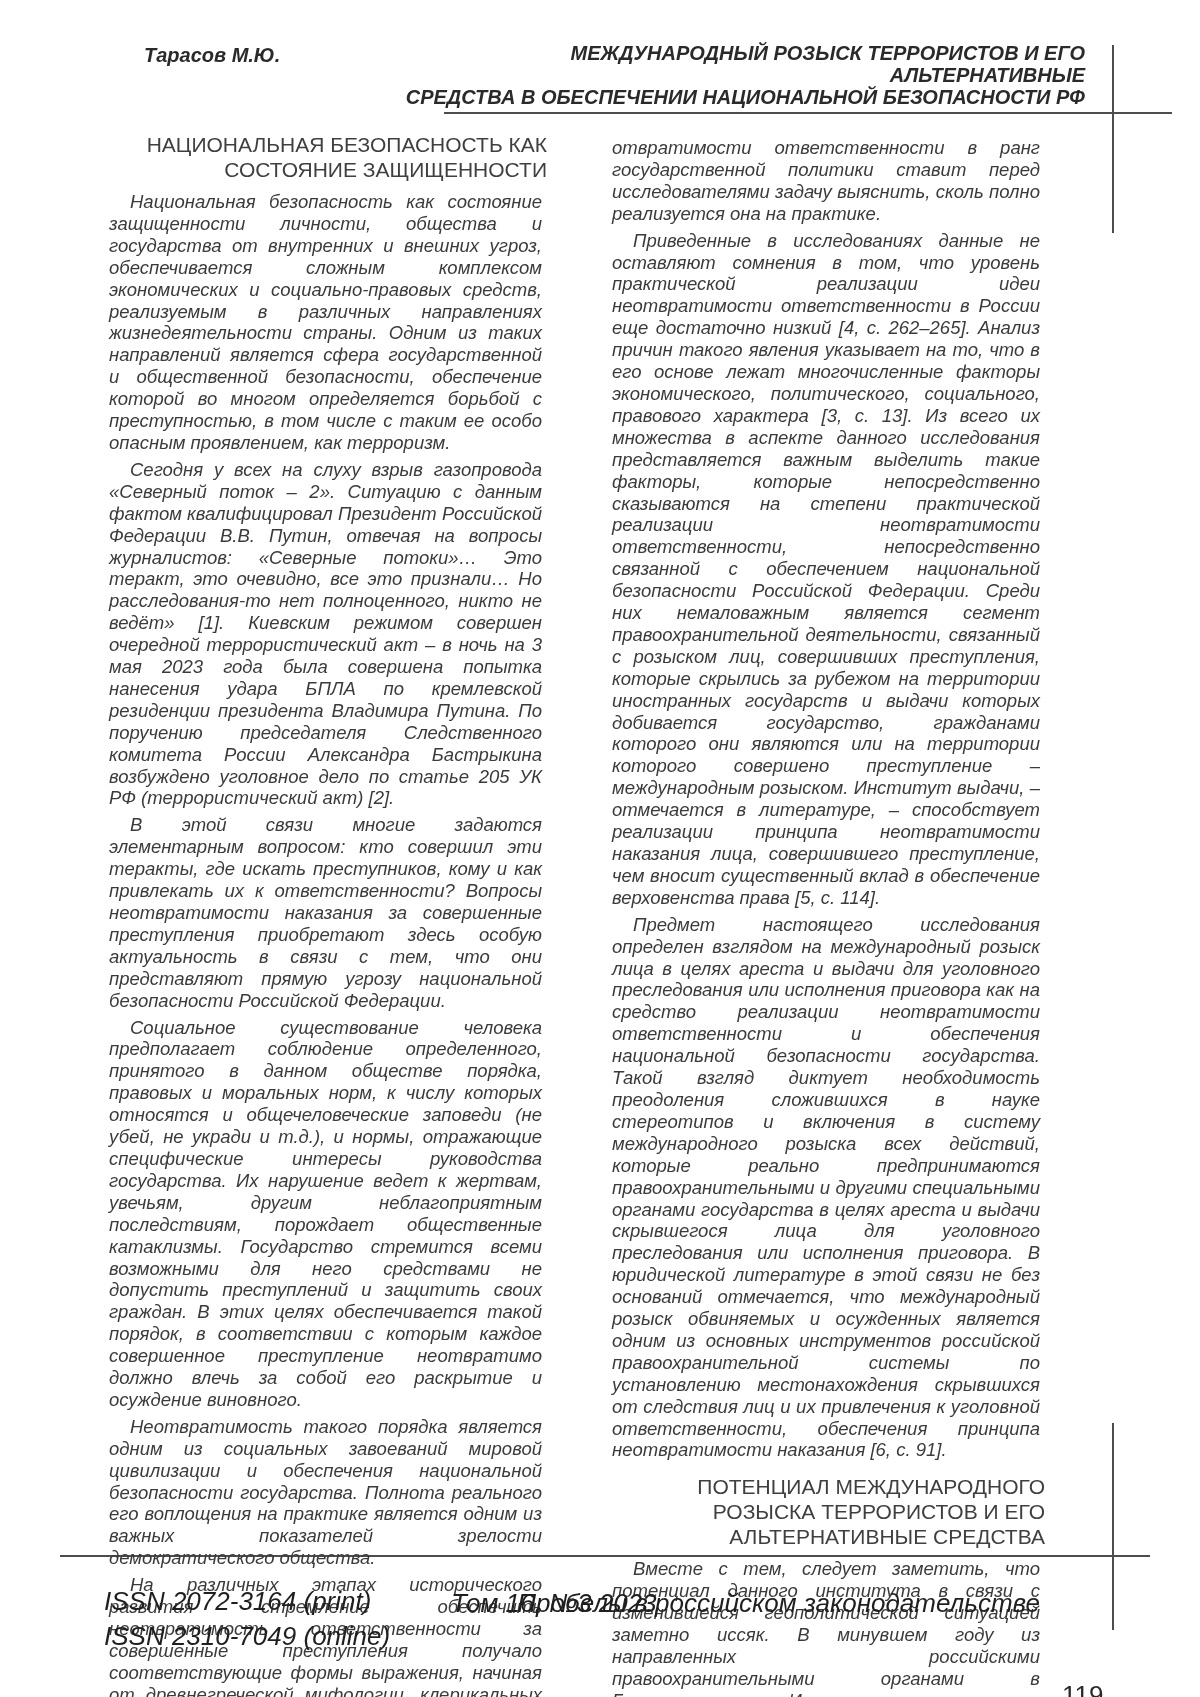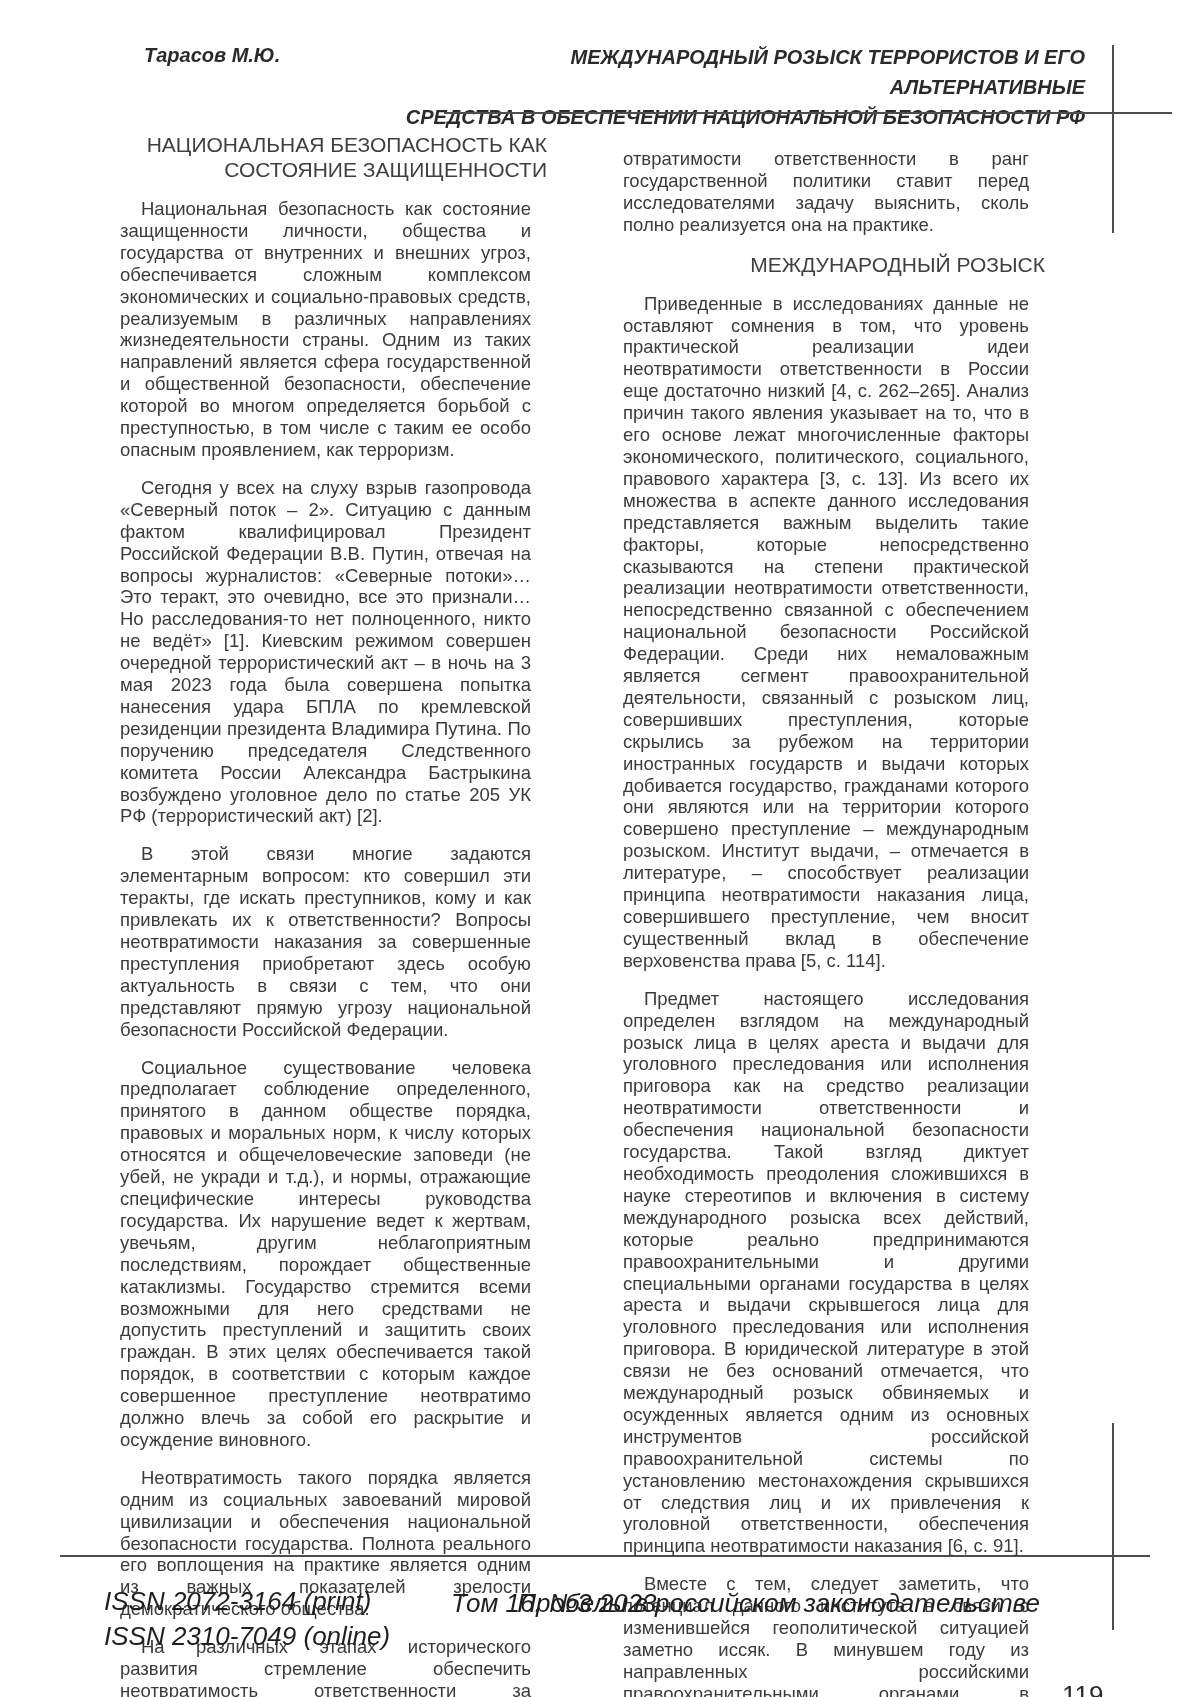--- a/index.html
+++ b/index.html
@@ -30,21 +30,21 @@
   }
   .article-title {
     position: absolute;
     right: 115px;
     top: 42px;
     width: 700px;
     text-align: right;
     font-size: 20px;
     font-weight: bold;
     font-style: italic;
-    line-height: 30px;
+    line-height: 22px;
     color: #2a2a2a;
   }
 
   
   .rule { position: absolute; background: #4d4d4d; }
   .rule-top-h    { left: 444px;  top: 112px;  width: 728px;  height: 2px; }
   .rule-top-v    { left: 1112px; top: 45px;   width: 2px;    height: 188px; }
   .rule-bottom-h { left: 60px;   top: 1555px; width: 1090px; height: 2px; }
   .rule-bottom-v { left: 1112px; top: 1423px; width: 2px;    height: 207px; }
 
@@ -66,22 +66,23 @@
     line-height: 25px;
     font-weight: normal;
     color: #3f3f3f;
     margin: 13px 0 9px 0;
     text-align: right;
     hyphens: none;
   }
   .section-heading.first { margin-top: 0; }
 
   .para {
-    margin: 16px;
+    margin: 5px;
     text-indent: 21px;
+    font-style: italic;
   }
   .para.no-indent { text-indent: 0; }
 
   
   .footer-item {
     position: absolute;
     font-size: 26px;
     font-style: italic;
     color: #1f1f1f;
     white-space: nowrap;
@@ -116,23 +117,23 @@
   <p class="para">Сегодня у всех на слуху взрыв газопровода «Северный поток – 2». Ситуацию с данным фактом квалифицировал Президент Российской Федерации В.В. Путин, отвечая на вопросы журналистов: «Северные потоки»… Это теракт, это очевидно, все это признали… Но расследования-то нет полноценного, никто не ведёт» [1]. Киевским режимом совершен очередной террористический акт – в ночь на 3 мая 2023 года была совершена попытка нанесения удара БПЛА по кремлевской резиденции президента Владимира Путина. По поручению председателя Следственного комитета России Александра Бастрыкина возбуждено уголовное дело по статье 205 УК РФ (террористический акт) [2].</p>
   <p class="para">В этой связи многие задаются элементарным вопросом: кто совершил эти теракты, где искать преступников, кому и как привлекать их к ответственности? Вопросы неотвратимости наказания за совершенные преступления приобретают здесь особую актуальность в связи с тем, что они представляют прямую угрозу национальной безопасности Российской Федерации.</p>
   <p class="para">Социальное существование человека предполагает соблюдение определенного, принятого в данном обществе порядка, правовых и моральных норм, к числу которых относятся и общечеловеческие заповеди (не убей, не укради и т.д.), и нормы, отражающие специфические интересы руководства государства. Их нарушение ведет к жертвам, увечьям, другим неблагоприятным последствиям, порождает общественные катаклизмы. Государство стремится всеми возможными для него средствами не допустить преступлений и защитить своих граждан. В этих целях обеспечивается такой порядок, в соответствии с которым каждое совершенное преступление неотвратимо должно влечь за собой его раскрытие и осуждение виновного.</p>
   <p class="para">Неотвратимость такого порядка является одним из социальных завоеваний мировой цивилизации и обеспечения национальной безопасности государства. Полнота реального его воплощения на практике является одним из важных показателей зрелости демократического общества.</p>
   <p class="para">На различных этапах исторического развития стремление обеспечить неотвратимость ответственности за совершенные преступления получало соответствующие формы выражения, начиная от древнегреческой мифологии, клерикальных заветов, и включая «ленинский» принцип неотвратимости наказания, реализация которого была возведена в ранг государственной политики [3, с. 7–12; 4, с. 262–265].</p>
 
 </div>
 
 <div class="col col-right">
   <p class="para no-indent">отвратимости ответственности в ранг государственной политики ставит перед исследователями задачу выяснить, сколь полно реализуется она на практике.</p>
-  <h2 class="section-heading">МЕЖДУНАРОДНЫЙ РОЗЫСК</h2>
   <p class="para">Приведенные в исследованиях данные не оставляют сомнения в том, что уровень практической реализации идеи неотвратимости ответственности в России еще достаточно низкий [4, с. 262–265]. Анализ причин такого явления указывает на то, что в его основе лежат многочисленные факторы экономического, политического, социального, правового характера [3, с. 13]. Из всего их множества в аспекте данного исследования представляется важным выделить такие факторы, которые непосредственно сказываются на степени практической реализации неотвратимости ответственности, непосредственно связанной с обеспечением национальной безопасности Российской Федерации. Среди них немаловажным является сегмент правоохранительной деятельности, связанный с розыском лиц, совершивших преступления, которые скрылись за рубежом на территории иностранных государств и выдачи которых добивается государство, гражданами которого они являются или на территории которого совершено преступление – международным розыском. Институт выдачи, – отмечается в литературе, – способствует реализации принципа неотвратимости наказания лица, совершившего преступление, чем вносит существенный вклад в обеспечение верховенства права [5, с. 114].</p>
   <p class="para">Предмет настоящего исследования определен взглядом на международный розыск лица в целях ареста и выдачи для уголовного преследования или исполнения приговора как на средство реализации неотвратимости ответственности и обеспечения национальной безопасности государства. Такой взгляд диктует необходимость преодоления сложившихся в науке стереотипов и включения в систему международного розыска всех действий, которые реально предпринимаются правоохранительными и другими специальными органами государства в целях ареста и выдачи скрывшегося лица для уголовного преследования или исполнения приговора. В юридической литературе в этой связи не без оснований отмечается, что международный розыск обвиняемых и осужденных является одним из основных инструментов российской правоохранительной системы по установлению местонахождения скрывшихся от следствия лиц и их привлечения к уголовной ответственности, обеспечения принципа неотвратимости наказания [6, с. 91].</p>
+  <h2 class="section-heading">ПОТЕНЦИАЛ МЕЖДУНАРОДНОГО РОЗЫСКА ТЕРРОРИСТОВ И ЕГО АЛЬТЕРНАТИВНЫЕ СРЕДСТВА</h2>
   <p class="para">Вместе с тем, следует заметить, что потенциал данного института в связи с изменившейся геополитической ситуацией заметно иссяк. В минувшем году из направленных российскими правоохранительными органами в Генсекретариат Интерпола запросов на объявление в международный розыск 1184 обвиняемых и осужденных, отказано в организации международного розыска по различным основаниям в отношении более чем 150 лиц, в их числе есть и совершившие преступления</p>
 </div>
 
 <div class="footer-item issn-block">
   <div>ISSN 2072-3164 (print)</div>
   <div>ISSN 2310-7049 (online)</div>
 </div>
 <div class="footer-item volume">Том 16. №3 2023</div>
 <div class="footer-item journal">Пробелы в российском законодательстве</div>
 <div class="footer-item page-number">119</div>

